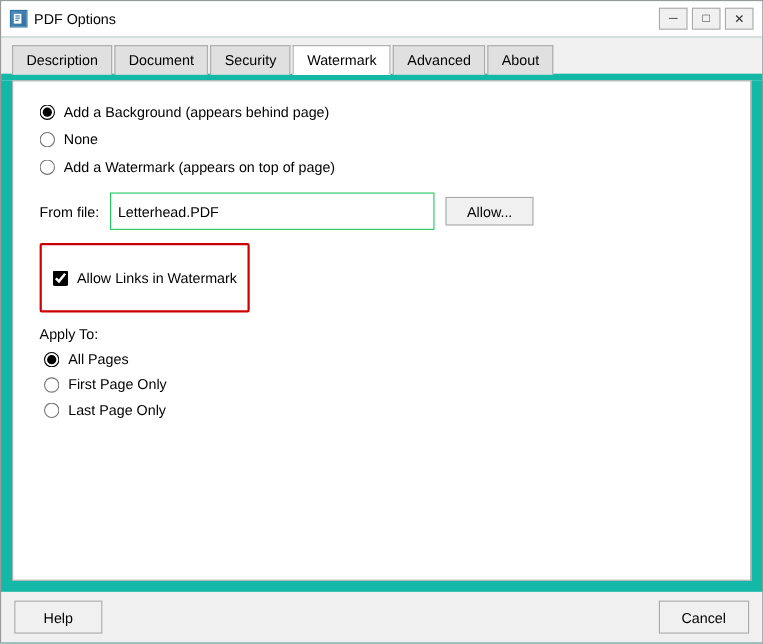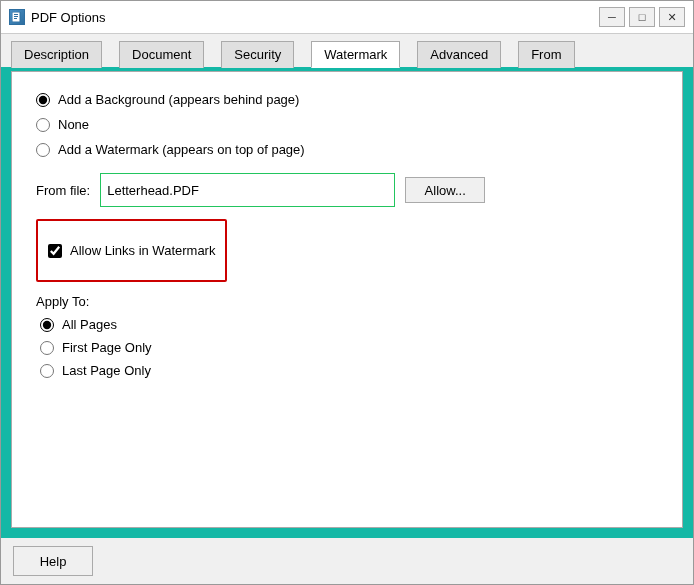--- a/index.html
+++ b/index.html
@@ -70,22 +70,22 @@
       align-items: center;
       justify-content: center;
       font-size: 11px;
       color: #333;
     }
 
     .tab-bar {
       background: #f0f0f0;
       display: flex;
       padding: 6px 10px 0 10px;
-      border-bottom: 4px solid #14b8a6;
-      gap: 15px;
+      border-bottom: 6px solid #14b8a6;
+      gap: 0;
     }
 
     .tab {
       padding: 5px 12px;
       border: 1px solid #aaa;
       border-bottom: none;
       background: #e0e0e0;
       cursor: pointer;
       color: #000;
       margin-right: 2px;
@@ -255,21 +255,21 @@
     <div class="tab">
       <span>Security</span>
     </div>
     <div class="tab active">
       <span>Watermark</span>
     </div>
     <div class="tab">
       <span>Advanced</span>
     </div>
     <div class="tab">
-      <span>From</span>
+      <span>About</span>
     </div>
   </div>
 
   <div class="content-area">
 
     <div class="radio-group">
       <label class="radio-item">
         <input type="radio" name="watermark-source" checked="" style="">
         <span>Add a Background (appears behind page)</span>
       </label>
@@ -312,16 +312,17 @@
       </div>
     </div>
 
   </div>
 
   <div class="bottom-bar">
     <div class="bottom-bar-left">
       <button class="bottom-btn">Help</button>
     </div>
     <div class="bottom-bar-right">
+      <button class="bottom-btn">Cancel</button>
     </div>
   </div>
 
 </div>
 
 </body></html>

